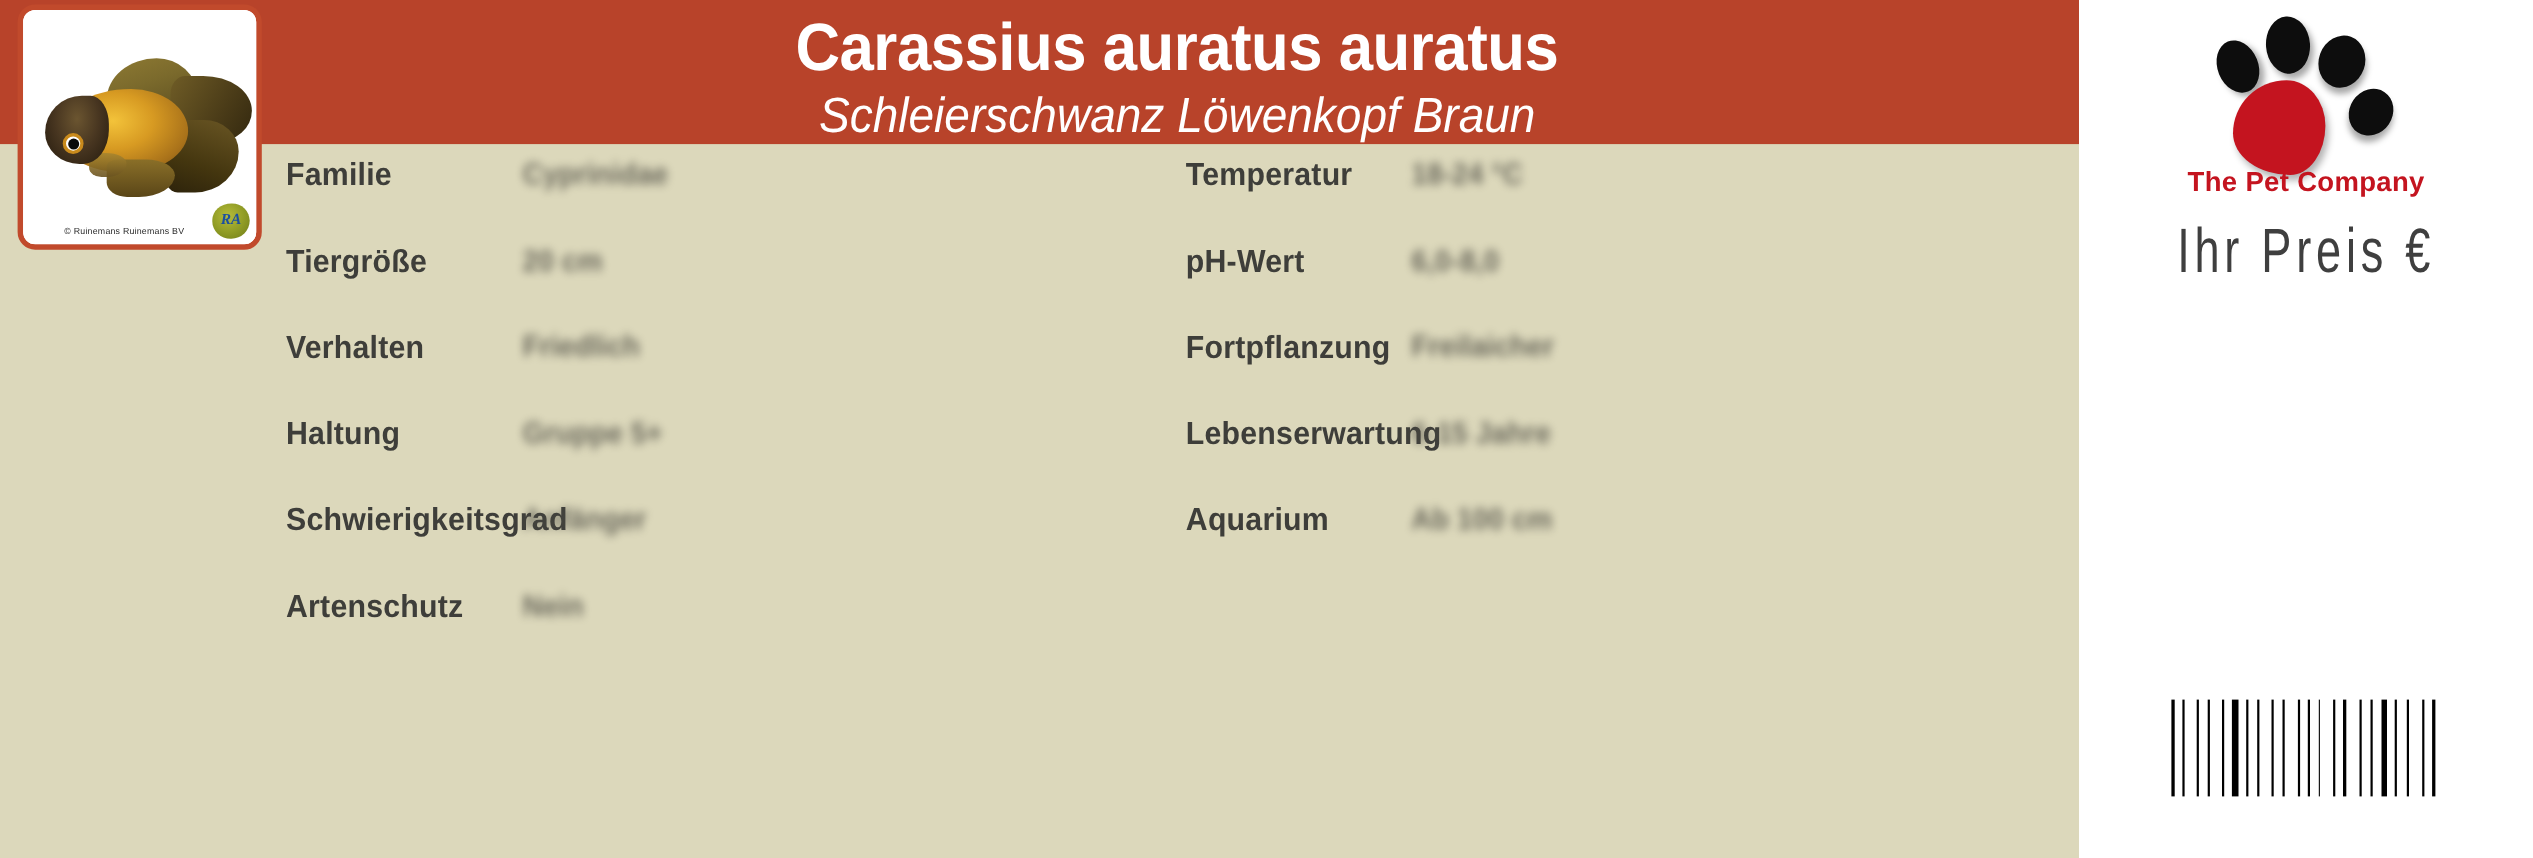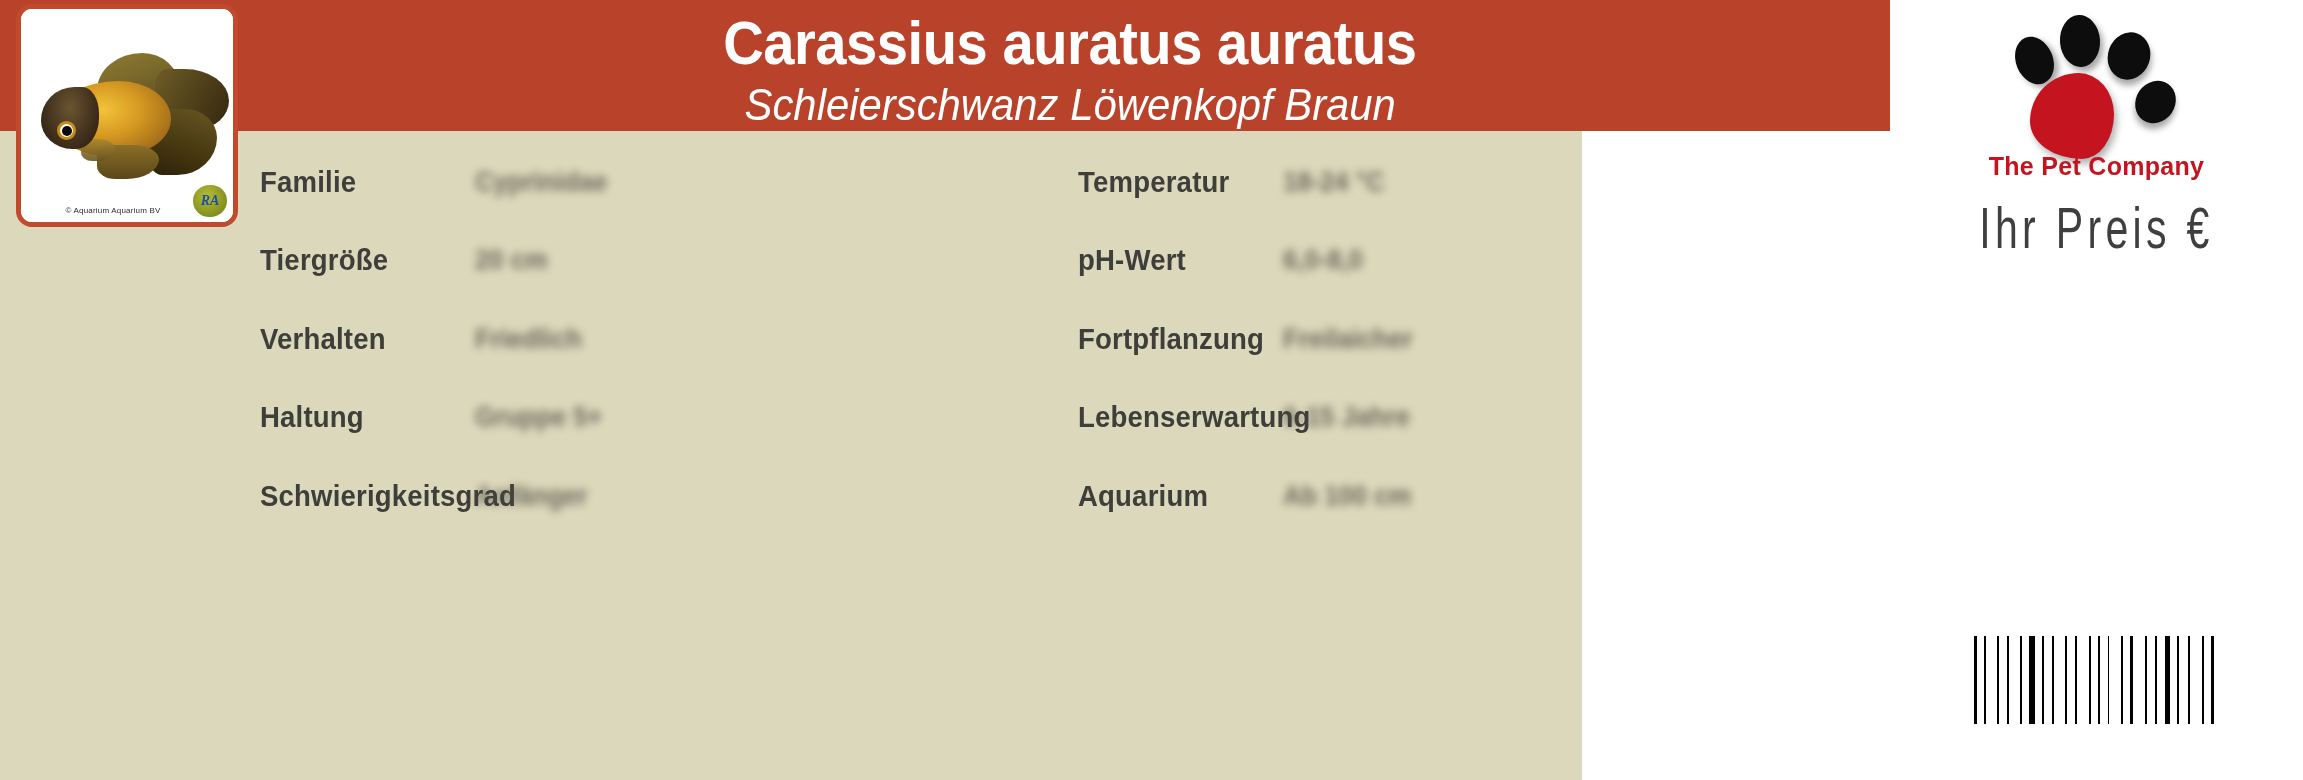--- a/index.html
+++ b/index.html
@@ -6,21 +6,21 @@
   body{
     width:2303px;height:780px;
     background:#ffffff;
     font-family:"Liberation Sans", sans-serif;
     overflow:hidden;
   }
   #sheet{position:relative;width:2303px;height:780px;background:#ffffff;}
 
   
   .main-panel{
-    position:absolute;left:0;top:0;width:1582px;height:780px;
+    position:absolute;left:0;top:0;width:1890px;height:780px;
     background:#dcd8bb;
   }
   .header-band{
     position:absolute;left:0;top:0;width:1890px;height:131px;
     background:#b8432a;
   }
   .title-block{
     position:absolute;left:250px;top:2px;width:1640px;height:129px;
     display:flex;flex-direction:column;align-items:center;justify-content:flex-start;
   }
@@ -117,21 +117,21 @@
   }
 
   
   .specs{
     position:absolute;left:250px;top:131px;width:1640px;height:649px;
     display:flex;
   }
   .col{width:50%;display:flex;flex-direction:column;padding-top:12px;box-sizing:border-box;}
   .col.left{padding-left:10px;}
   .col.right{padding-left:8px;}
-  .spec-row{height:78.5px;display:flex;align-items:center;}
+  .spec-row{height:78.5px;display:flex;}
   .spec-label{
     font-family:"Liberation Sans Narrow","Liberation Sans",sans-serif;
     font-weight:bold;font-size:29px;color:#3e3e3a;
     white-space:nowrap;letter-spacing:.2px;
     transform:scaleX(0.95);transform-origin:left center;
   }
   .col.left .spec-label{width:215px;}
   .col.right .spec-label{width:205px;}
   .spec-value{
     font-family:"Liberation Sans Narrow","Liberation Sans",sans-serif;
@@ -203,21 +203,21 @@
           <div class="dorsal"></div>
           <div class="tail-top"></div>
           <div class="tail-bot"></div>
           <div class="body"></div>
           <div class="anal"></div>
           <div class="pect"></div>
           <div class="head"></div>
           <div class="eye"></div>
           <div class="pupil"></div>
         </div>
-        <div class="thumb-credit">© Aquarium Aquarium BV</div>
+        <div class="thumb-credit">© Ruinemans Ruinemans BV</div>
         <div class="ra-badge">
           <span>RA</span>
         </div>
       </div>
     </div>
 
     <div class="specs">
       <div class="col left" id="col-left">
           <div class="spec-row">
             <div class="spec-label">Familie</div>
@@ -231,20 +231,24 @@
             <div class="spec-label">Verhalten</div>
             <div class="spec-value">Friedlich</div>
           </div>
           <div class="spec-row">
             <div class="spec-label">Haltung</div>
             <div class="spec-value">Gruppe 5+</div>
           </div>
           <div class="spec-row">
             <div class="spec-label">Schwierigkeitsgrad</div>
             <div class="spec-value">Anfänger</div>
+          </div>
+          <div class="spec-row">
+            <div class="spec-label">Artenschutz</div>
+            <div class="spec-value">Nein</div>
           </div>
         </div>
       <div class="col right" id="col-right">
           <div class="spec-row">
             <div class="spec-label">Temperatur</div>
             <div class="spec-value">18-24 °C</div>
           </div>
           <div class="spec-row">
             <div class="spec-label">pH-Wert</div>
             <div class="spec-value">6,0-8,0</div>

